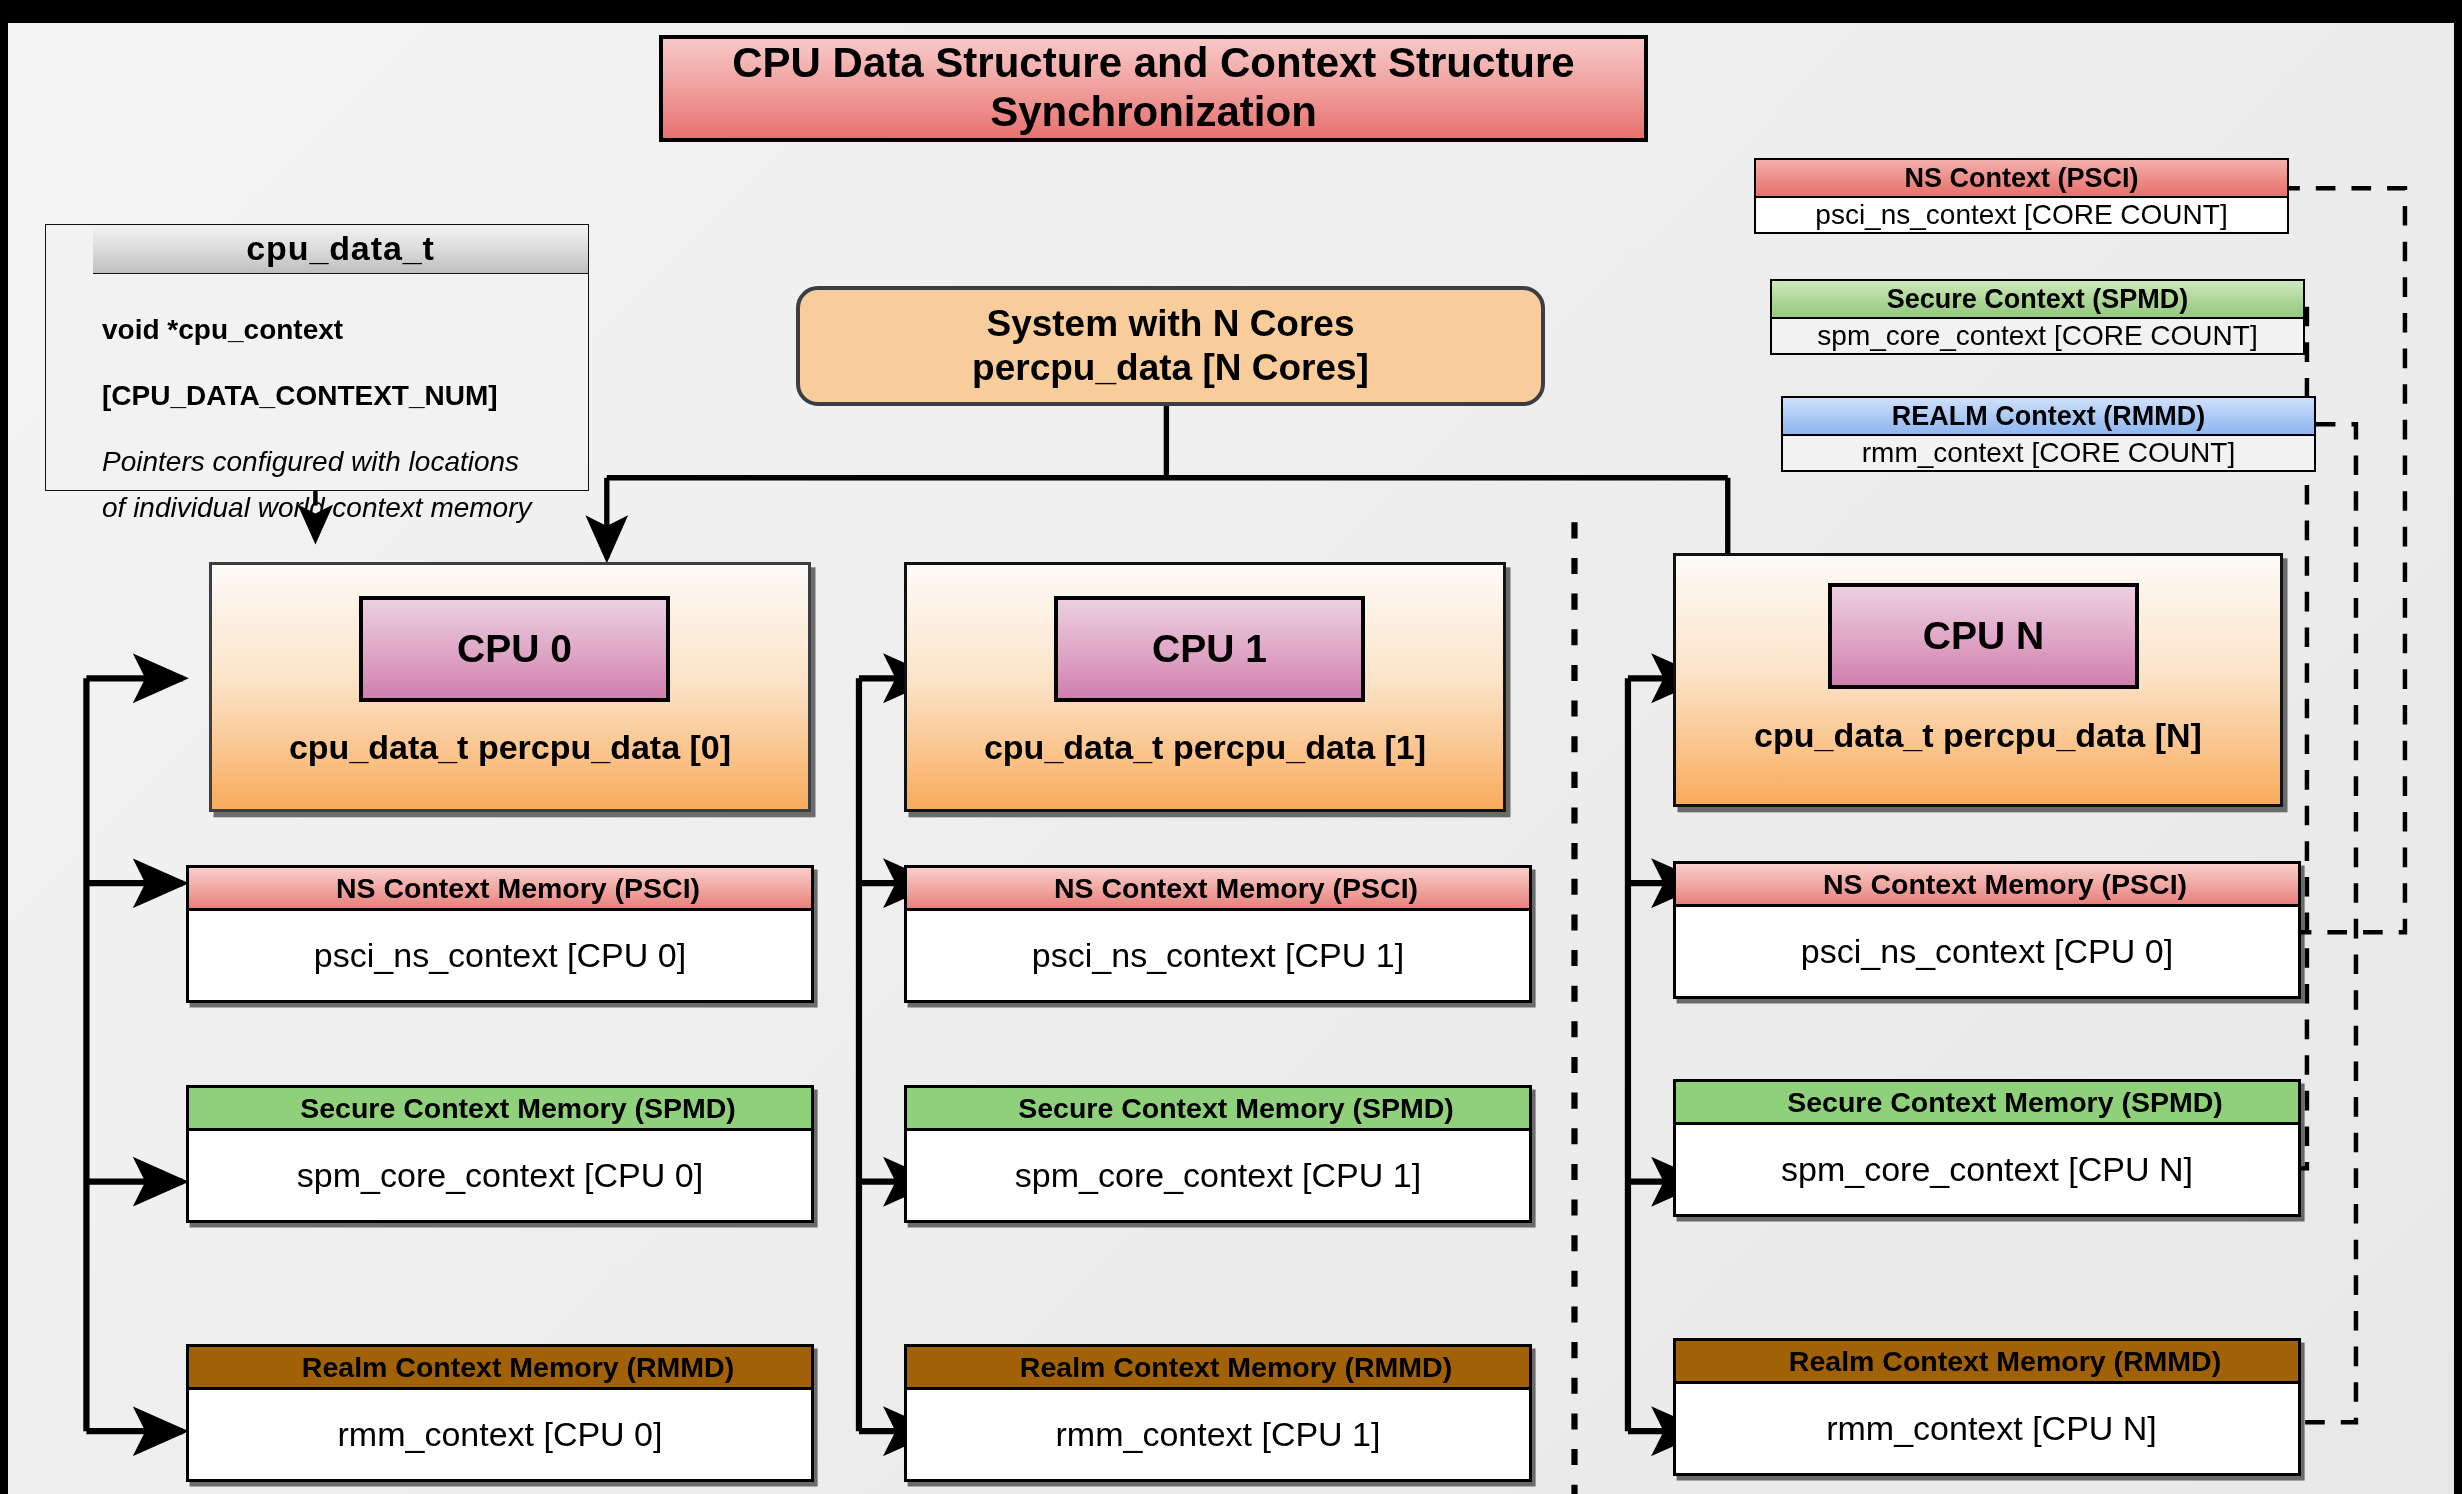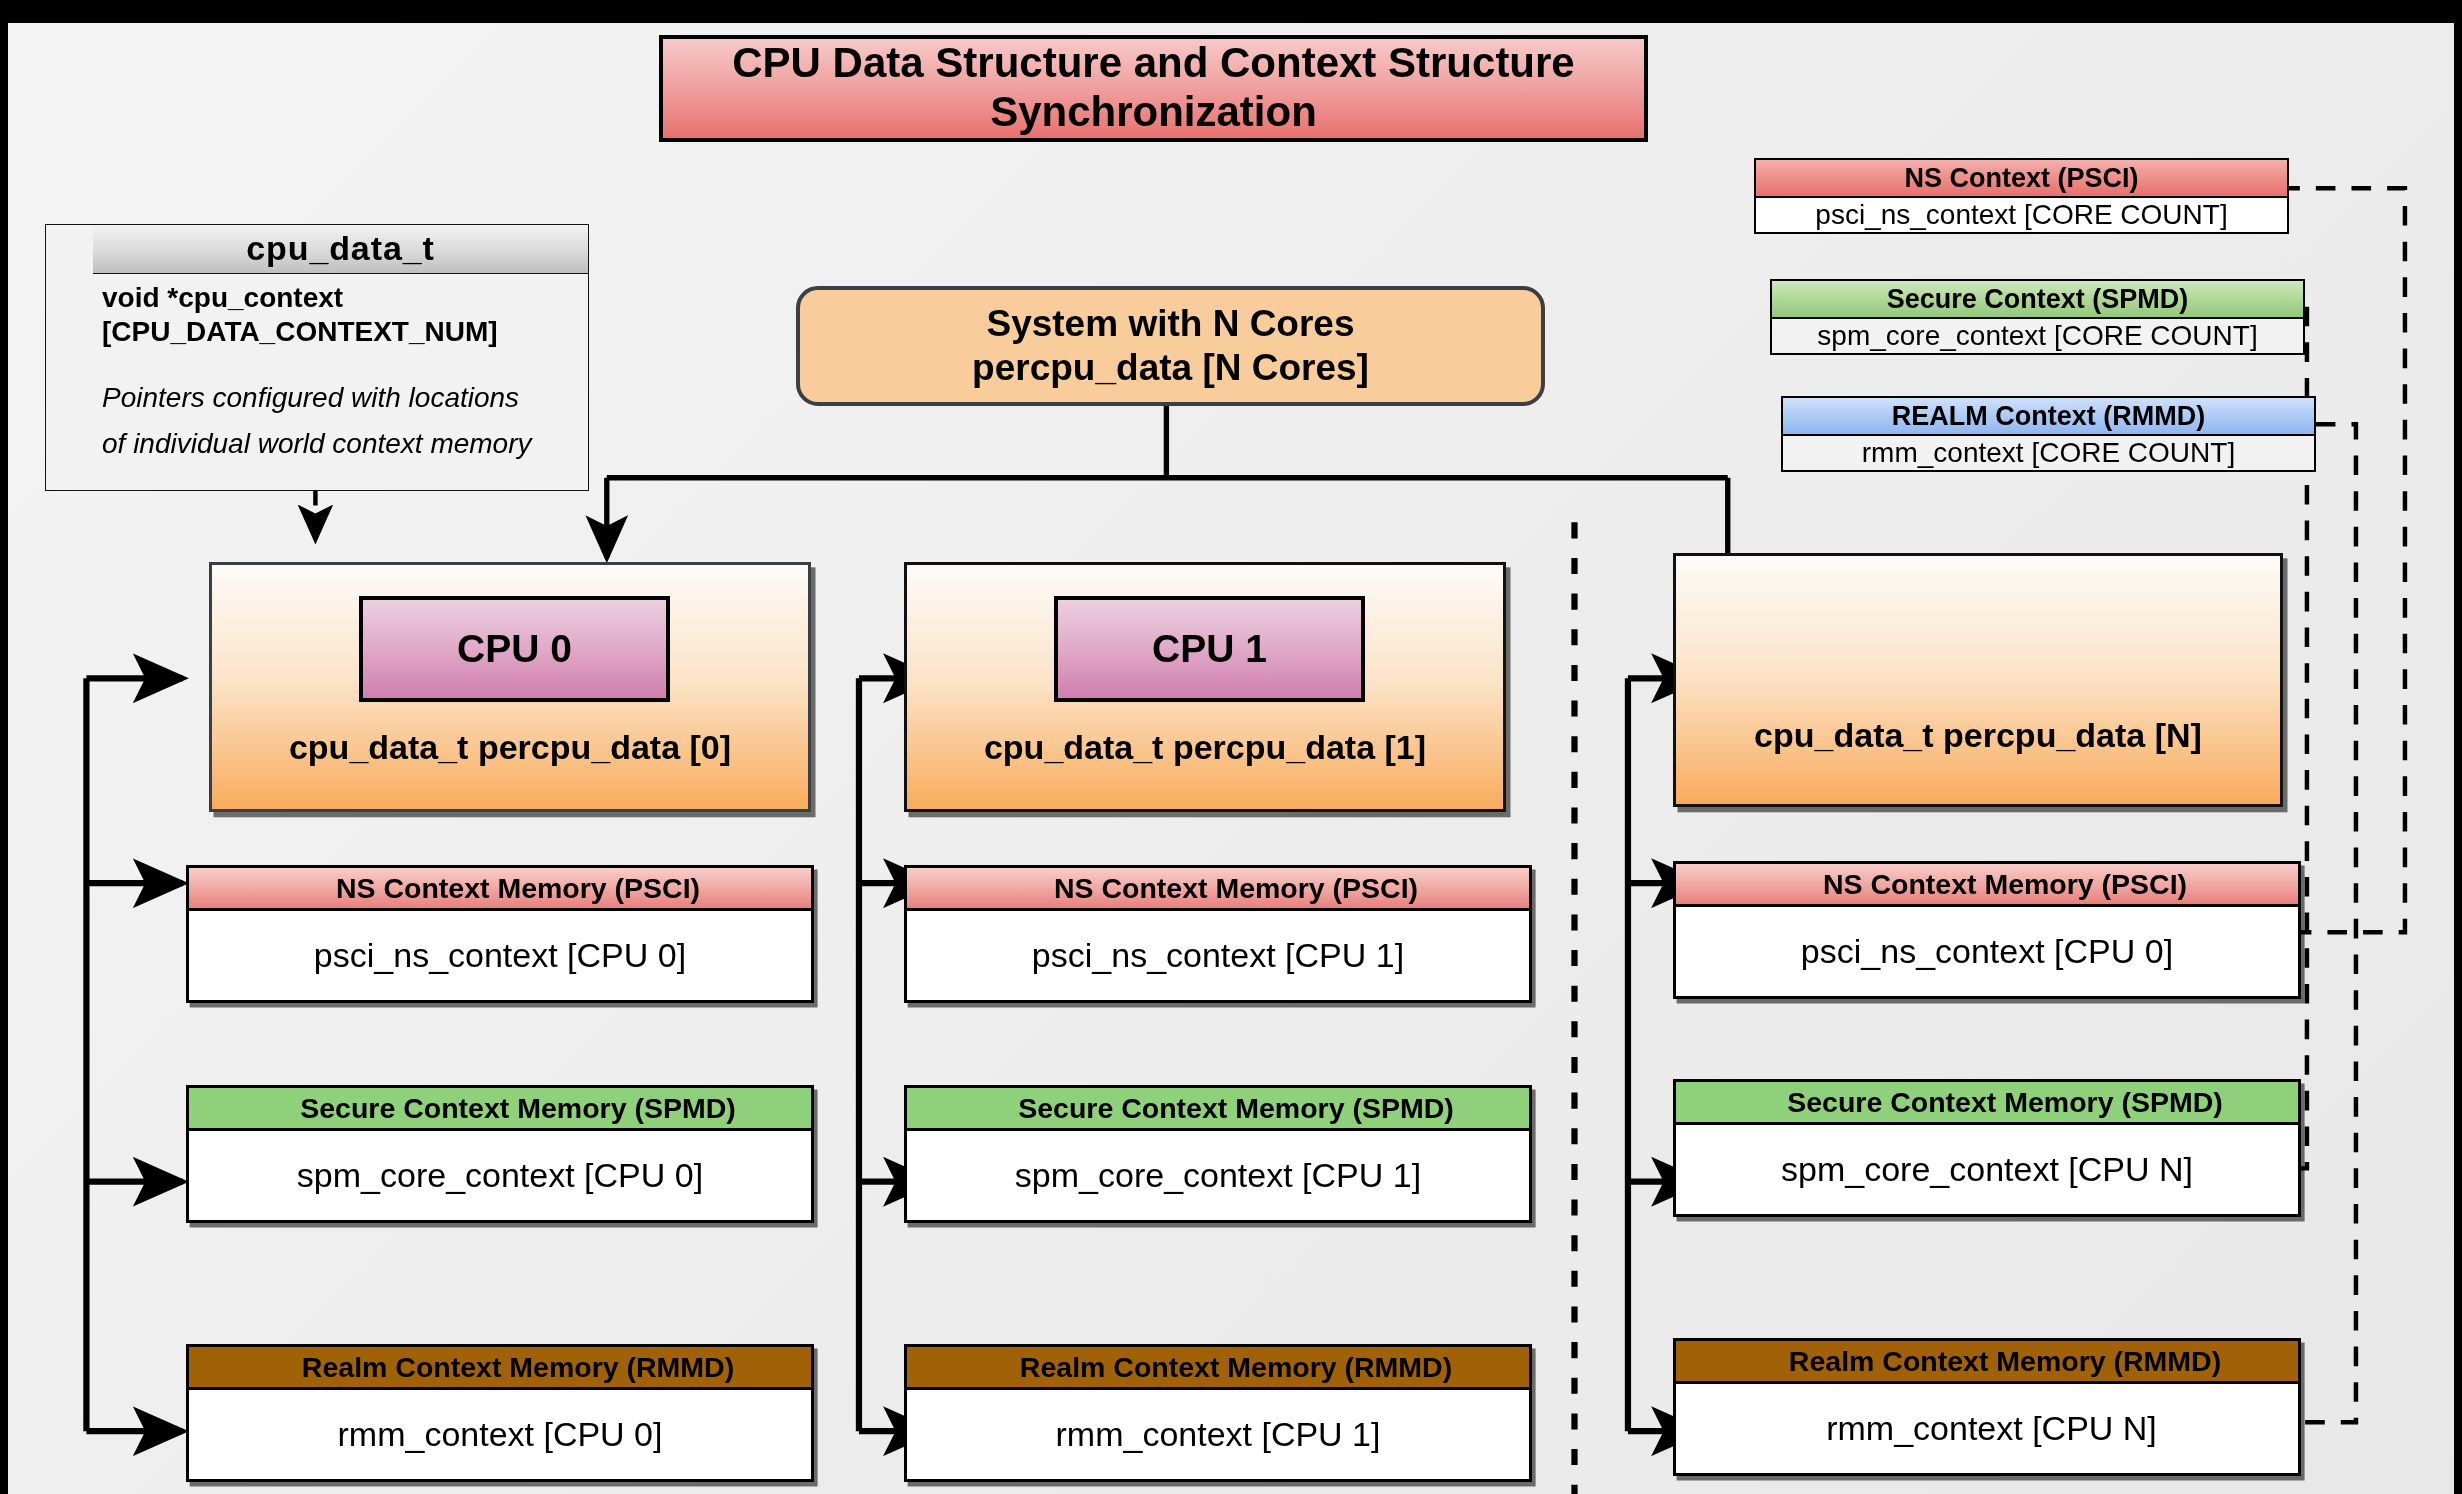--- a/index.html
+++ b/index.html
@@ -42,21 +42,21 @@
     background:linear-gradient(180deg,#f2f2f2 0%,#dcdcdc 50%,#bfbfbf 100%);
     border-bottom:1.8px solid #111;
     text-align:center;font-weight:bold;color:#000;
     padding:3.6px 0 5.3px 0;
   }
   .struct-body{
     padding:7.1px 9px 9px 9px;
     color:#000;
     line-height:1.22;
   }
-  .struct-body .bold{font-weight:bold;}
+  .struct-body .bold{font-weight:bold;margin-top:32px;}
   .struct-body .ital{font-style:italic;margin-top:12px;}
   .struct-gap{height:19.6px;}
 
   
   .system-box{
     border:4.5px solid #3b3f44;
     background:#f9cd9b;
     display:flex;align-items:center;justify-content:center;
     text-align:center;font-weight:bold;color:#000;line-height:1.2;
   }
@@ -264,20 +264,21 @@
       <div class="ctx-head head-sec" style="height:40px;font-size:28.5px;">Secure Context Memory (SPMD)</div>
       <div class="ctx-body" style="font-size:34px;">spm_core_context [CPU 1]</div>
     </div>
 
     <div class="box ctx" style="left:896px;top:1321px;width:628px;height:138px;">
       <div class="ctx-head head-realm" style="height:40px;font-size:28.5px;">Realm Context Memory (RMMD)</div>
       <div class="ctx-body" style="font-size:34px;">rmm_context [CPU 1]</div>
     </div>
 
     <div class="box cpu-card" style="left:1665px;top:530px;width:610px;height:254px;">
+      <div class="cpu-chip" style="left:152px;top:27px;width:303px;height:98px;font-size:39px;">CPU N</div>
       <div class="cpu-caption" style="top:160px;font-size:34px;">cpu_data_t percpu_data [N]</div>
     </div>
 
     <div class="box ctx" style="left:1665px;top:838px;width:628px;height:138px;">
       <div class="ctx-head head-ns" style="height:40px;font-size:28.5px;">NS Context Memory (PSCI)</div>
       <div class="ctx-body" style="font-size:34px;">psci_ns_context [CPU 0]</div>
     </div>
 
     <div class="box ctx" style="left:1665px;top:1056px;width:628px;height:138px;">
       <div class="ctx-head head-sec" style="height:40px;font-size:28.5px;">Secure Context Memory (SPMD)</div>

